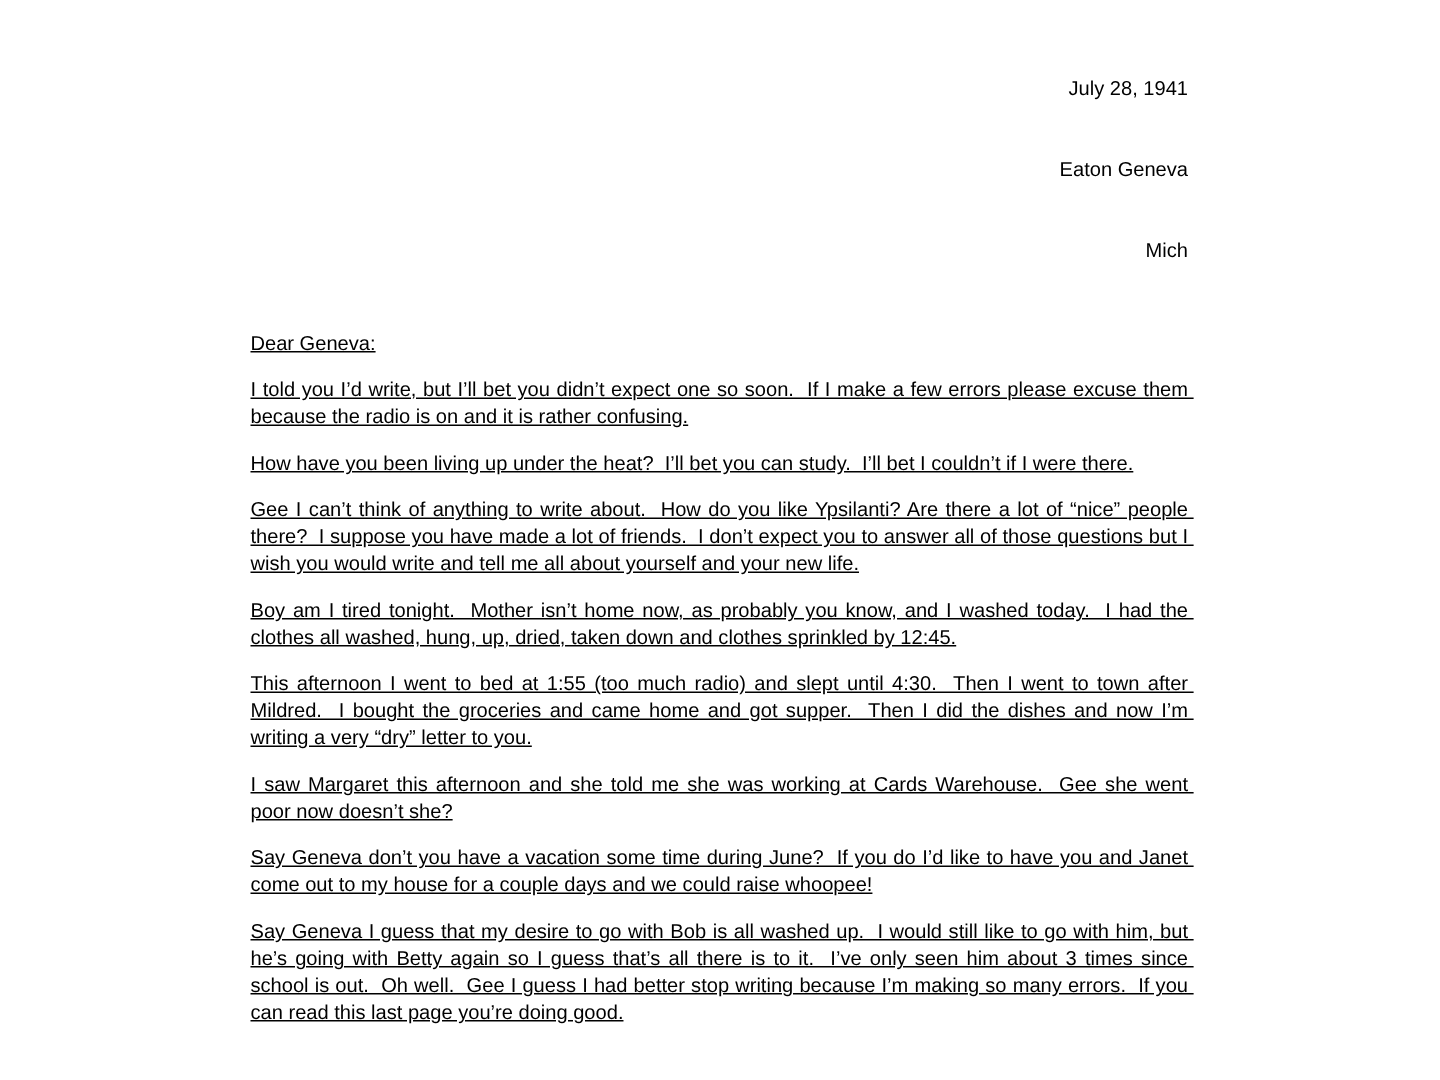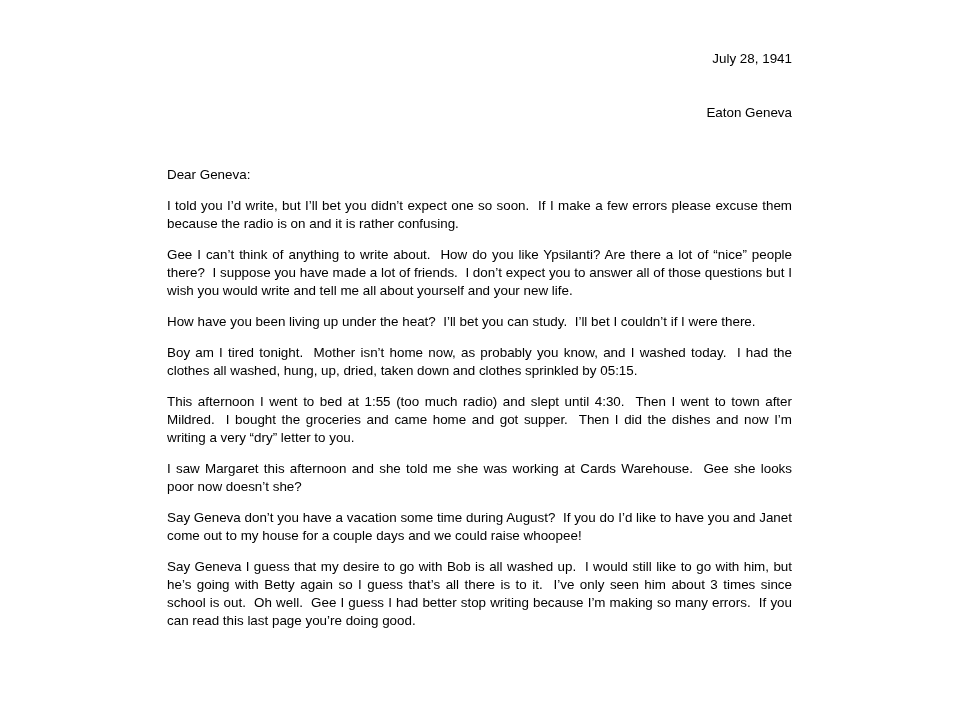--- a/index.html
+++ b/index.html
@@ -28,43 +28,46 @@
   }
   .heading {
     text-align: right;
     margin: 0 0 8px 0;
     white-space: pre-wrap;
   }
   .heading div { margin: 0; }
   .salutation {
     margin: 0 0 13px 0;
     white-space: pre-wrap;
+    text-decoration: underline;
   }
   .para {
     margin: 0 0 13px 0;
     text-align: justify;
     white-space: pre-wrap;
+    text-decoration: underline;
   }
 </style>
 </head>
 <body>
 
 <div class="page">
   <div class="content">
 
     <div class="heading">
       <div>July 28, 1941</div>
       <div>Eaton Geneva</div>
+      <div>Mich</div>
     </div>
 
     <p class="salutation">Dear Geneva:</p>
 
     <p class="para">I told you I’d write, but I’ll bet you didn’t expect one so soon.  If I make a few errors please excuse them because the radio is on and it is rather confusing.</p>
+    <p class="para">How have you been living up under the heat?  I’ll bet you can study.  I’ll bet I couldn’t if I were there.</p>
     <p class="para">Gee I can’t think of anything to write about.  How do you like Ypsilanti? Are there a lot of “nice” people there?  I suppose you have made a lot of friends.  I don’t expect you to answer all of those questions but I wish you would write and tell me all about yourself and your new life.</p>
-    <p class="para">How have you been living up under the heat?  I’ll bet you can study.  I’ll bet I couldn’t if I were there.</p>
-    <p class="para">Boy am I tired tonight.  Mother isn’t home now, as probably you know, and I washed today.  I had the clothes all washed, hung, up, dried, taken down and clothes sprinkled by 05:15.</p>
+    <p class="para">Boy am I tired tonight.  Mother isn’t home now, as probably you know, and I washed today.  I had the clothes all washed, hung, up, dried, taken down and clothes sprinkled by 12:45.</p>
     <p class="para">This afternoon I went to bed at 1:55 (too much radio) and slept until 4:30.  Then I went to town after Mildred.  I bought the groceries and came home and got supper.  Then I did the dishes and now I’m writing a very “dry” letter to you.</p>
-    <p class="para">I saw Margaret this afternoon and she told me she was working at Cards Warehouse.  Gee she looks poor now doesn’t she?</p>
-    <p class="para">Say Geneva don’t you have a vacation some time during August?  If you do I’d like to have you and Janet come out to my house for a couple days and we could raise whoopee!</p>
+    <p class="para">I saw Margaret this afternoon and she told me she was working at Cards Warehouse.  Gee she went poor now doesn’t she?</p>
+    <p class="para">Say Geneva don’t you have a vacation some time during June?  If you do I’d like to have you and Janet come out to my house for a couple days and we could raise whoopee!</p>
     <p class="para">Say Geneva I guess that my desire to go with Bob is all washed up.  I would still like to go with him, but he’s going with Betty again so I guess that’s all there is to it.  I’ve only seen him about 3 times since school is out.  Oh well.  Gee I guess I had better stop writing because I’m making so many errors.  If you can read this last page you’re doing good.</p>
 
   </div>
 </div>
 
 </body></html>

